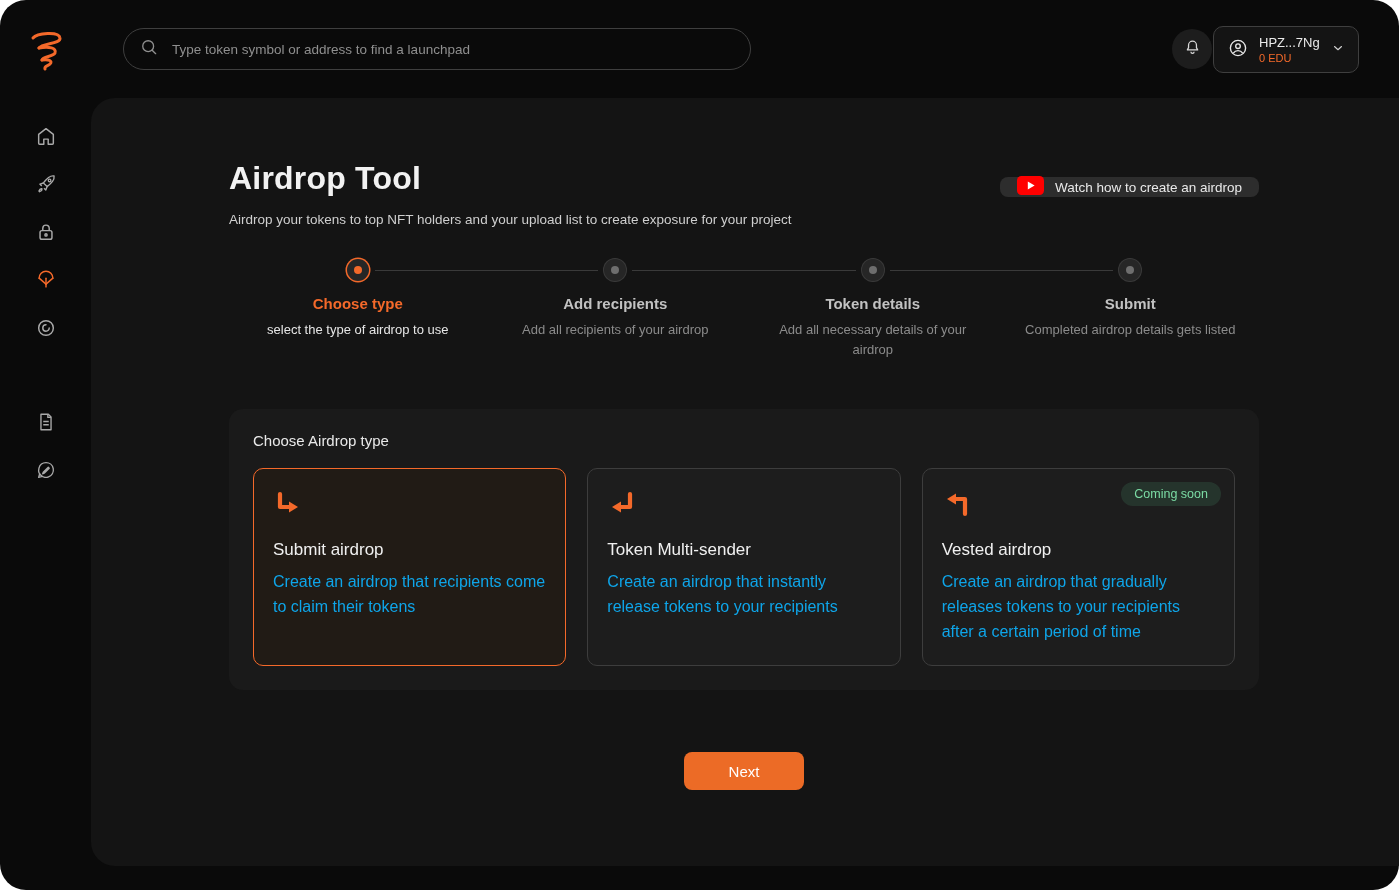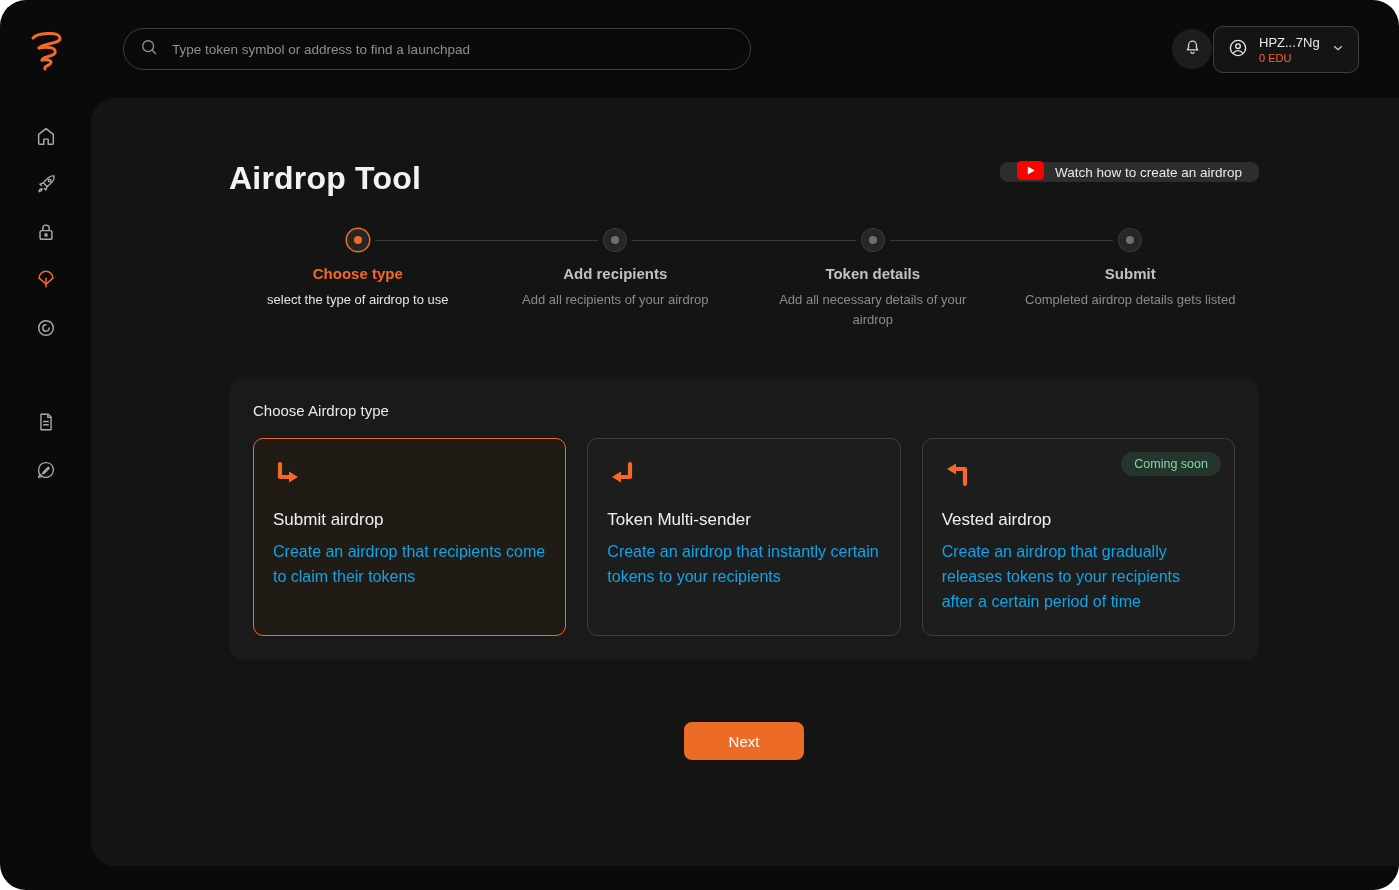--- a/index.html
+++ b/index.html
@@ -25,21 +25,21 @@
   .bell-btn{width:40px;height:40px;border-radius:50%;background:#1d1d1d;border:none;display:flex;align-items:center;justify-content:center;color:#d9d9d9;cursor:pointer;}
   .wallet{height:47px;min-width:146px;border:1px solid #3f3f3f;border-radius:10px;background:#141414;display:flex;align-items:center;gap:10px;padding:0 13px;box-sizing:border-box;cursor:pointer;color:#e8e8e8;}
   .wallet-text{display:flex;flex-direction:column;align-items:flex-start;gap:2px;}
   .wallet-addr{font-size:13px;color:#eaeaea;}
   .wallet-bal{font-size:11px;color:#f4692a;}
   .wallet .chev{margin-left:auto;color:#cfcfcf;}
 
   
   .main{position:absolute;left:91px;top:98px;right:0;bottom:24px;background:#141414;border-radius:24px 0 0 24px;overflow:hidden;}
   .content{padding:62px 140px 40px 138px;}
-  .head-row{display:flex;justify-content:space-between;align-items:flex-start;}
+  .head-row{display:flex;justify-content:space-between;align-items:flex-end;}
   .page-title{margin:0;font-size:32px;font-weight:600;color:#f2f2f2;letter-spacing:.2px;}
   .watch-btn{display:flex;align-items:center;gap:11px;background:#2d2d2d;border:none;border-radius:8px;height:20px;padding:0 17px;color:#eaeaea;font-size:13.5px;font-family:inherit;cursor:pointer;margin-top:2px;}
   .subtitle{margin:15px 0 0;font-size:13.5px;color:#cfcfcf;}
 
   
   .steps{display:flex;margin-top:32px;}
   .step{flex:1;position:relative;padding-top:36px;text-align:center;}
   .step::before,.step::after{content:"";position:absolute;top:11px;height:1px;background:#3a3a3a;}
   .step::before{left:0;right:calc(50% + 17px);}
   .step::after{left:calc(50% + 17px);right:0;}
@@ -198,20 +198,21 @@
         <button class="watch-btn">
           <span>
             <svg width="27" height="19" viewBox="0 0 27 19">
                 <rect width="27" height="19" rx="4.5" fill="#f00"></rect>
                 <path d="M10.8 5.6v7.8l6.8-3.9z" fill="#fff"></path>
               </svg>
           </span>
           <span>Watch how to create an airdrop</span>
         </button>
       </div>
+      <p class="subtitle">Airdrop your tokens to top NFT holders and your upload list to create exposure for your project</p>
 
       <div class="steps">
         <div class="step active">
           <span class="node">
               <span class="dot"></span>
             </span>
           <div class="step-label">Choose type</div>
           <div class="step-desc">select the type of airdrop to use</div>
         </div>
         <div class="step">
@@ -253,21 +254,21 @@
           </div>
 
           <div class="option">
             <div class="opt-icon">
               <svg width="30" height="28" viewBox="0 0 30 28" fill="none">
                   <path d="M23 4v13H13" stroke="#f4692a" stroke-width="4.2" stroke-linecap="round" stroke-linejoin="round"></path>
                   <path d="M14 11.5 5 17l9 5.5z" fill="#f4692a"></path>
                 </svg>
             </div>
             <h3 class="opt-title">Token Multi-sender</h3>
-            <p class="opt-desc">Create an airdrop that instantly certain tokens to your recipients</p>
+            <p class="opt-desc">Create an airdrop that instantly release tokens to your recipients</p>
           </div>
 
           <div class="option">
             <span class="badge">Coming soon</span>
             <div class="opt-icon">
               <svg width="30" height="28" viewBox="0 0 30 28" fill="none">
                   <path d="M23 24V9H13" stroke="#f4692a" stroke-width="4.2" stroke-linecap="round" stroke-linejoin="round"></path>
                   <path d="M14 3.5 5 9l9 5.5z" fill="#f4692a"></path>
                 </svg>
             </div>

